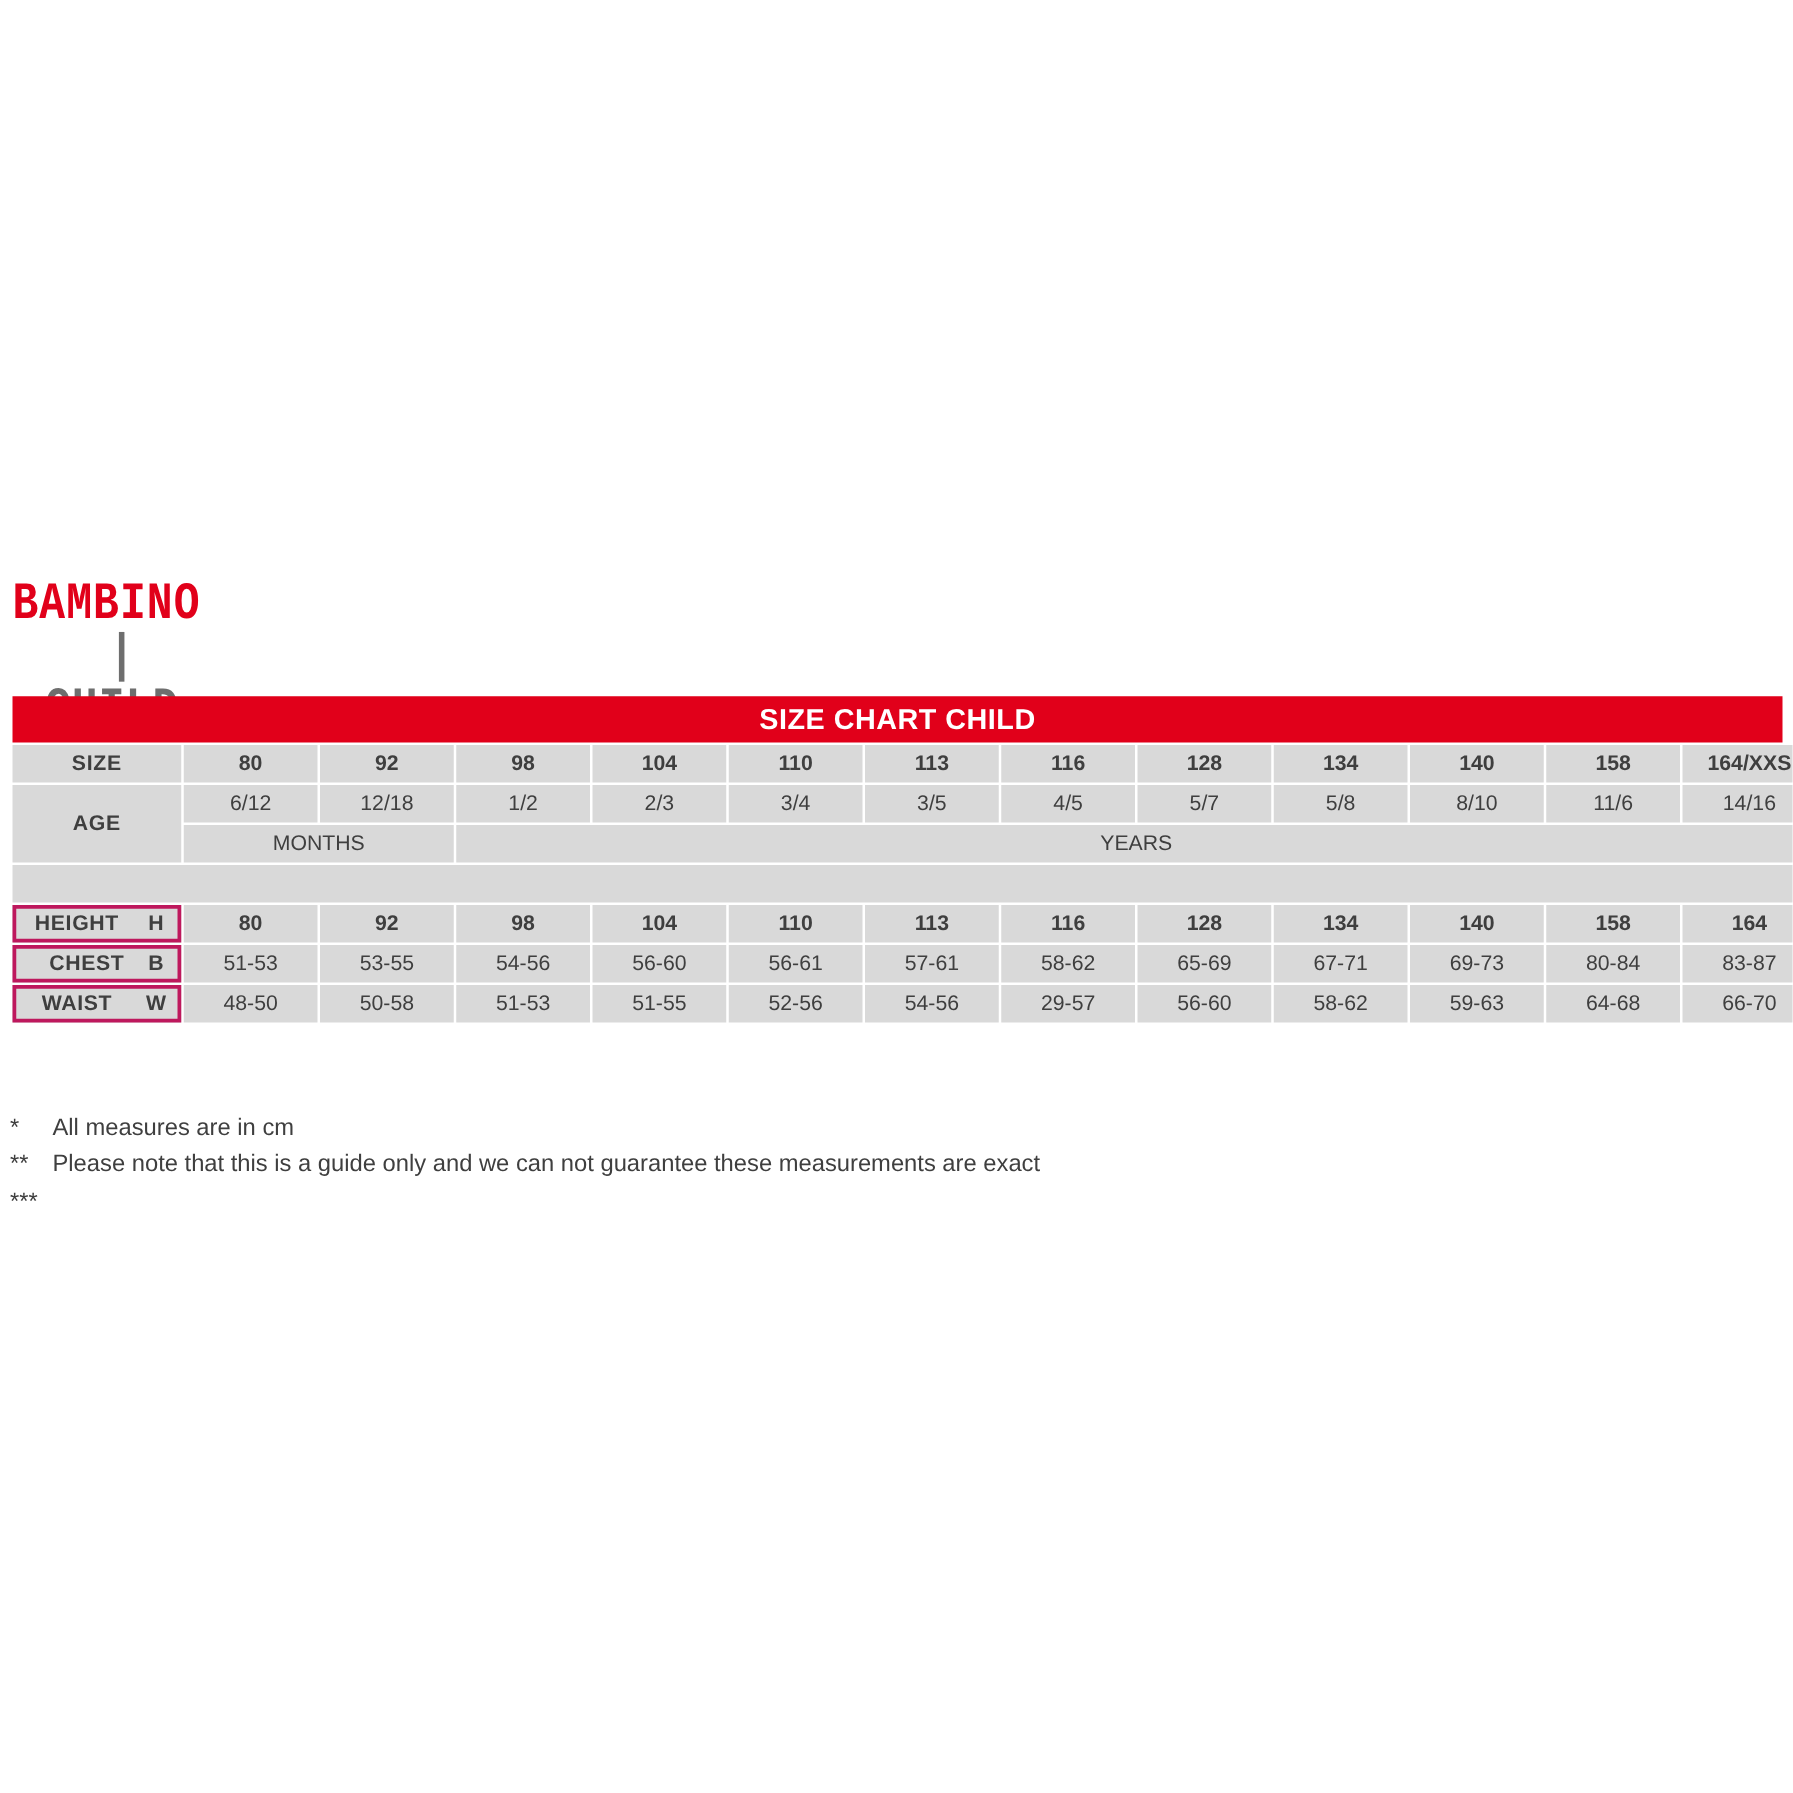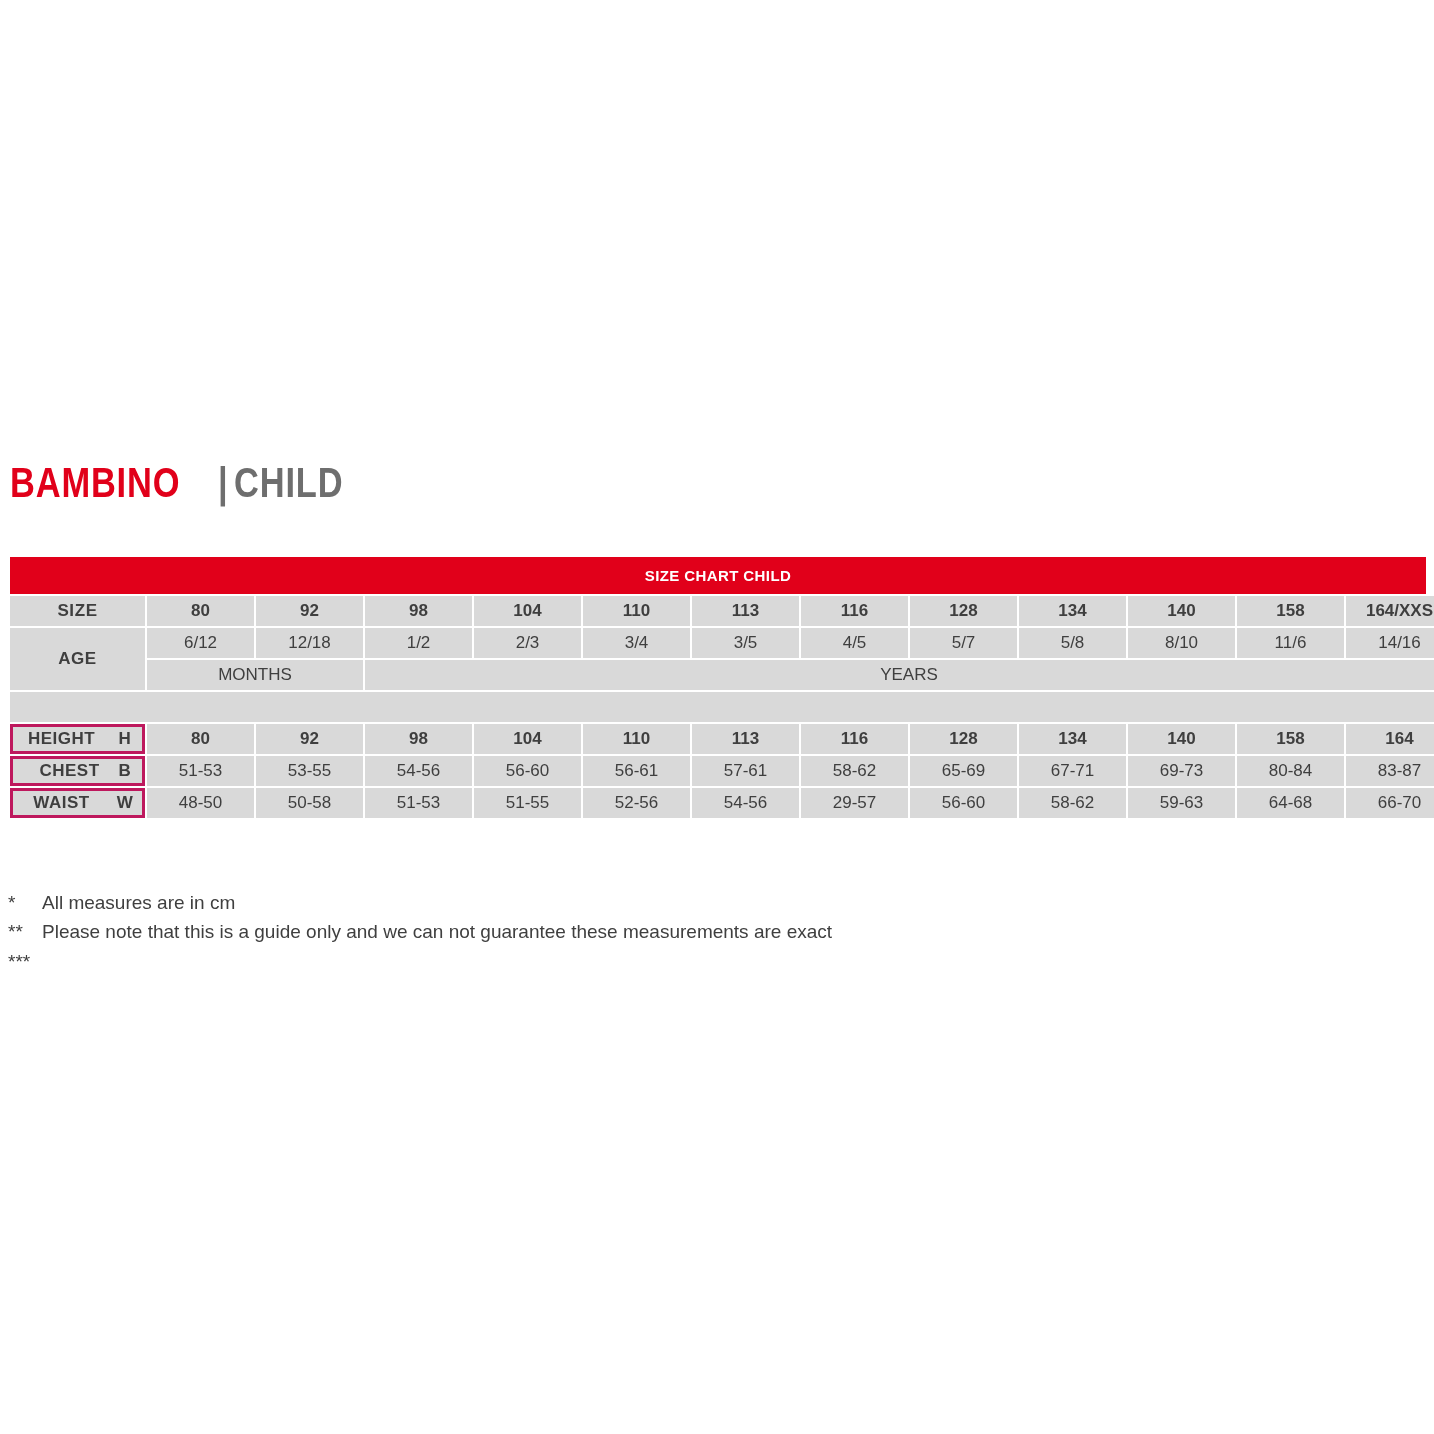--- a/index.html
+++ b/index.html
@@ -24,25 +24,26 @@
     height: 1434px;
   }
 
   
   .title-block {
     position: absolute;
     left: 10px;
     top: 462px;
     display: flex;
     align-items: center;
-    font-family: Liberation Sans, sans-serif;
+    font-family: Liberation Mono, monospace;
     font-weight: bold;
     font-size: 42px;
     letter-spacing: 1px;
     line-height: 1;
+    flex-direction: column;
   }
   .title-it {
     color: #e1001a;
     transform: scaleX(0.82);
     transform-origin: left center;
     white-space: nowrap;
   }
   .title-sep {
     color: #6e6e6e;
     margin: 0 4px 0 0;
@@ -62,21 +63,21 @@
     left: 10px;
     top: 557px;
     width: 1416px;
   }
 
   .chart-banner {
     background: #e1001a;
     color: #ffffff;
     text-align: center;
     font-weight: bold;
-    font-size: 15px;
+    font-size: 23px;
     letter-spacing: 0.4px;
     height: 37px;
     line-height: 37px;
   }
 
   table.sizes {
     border-collapse: separate;
     border-spacing: 2px;
     width: 1416px;
     margin-left: -2px;

